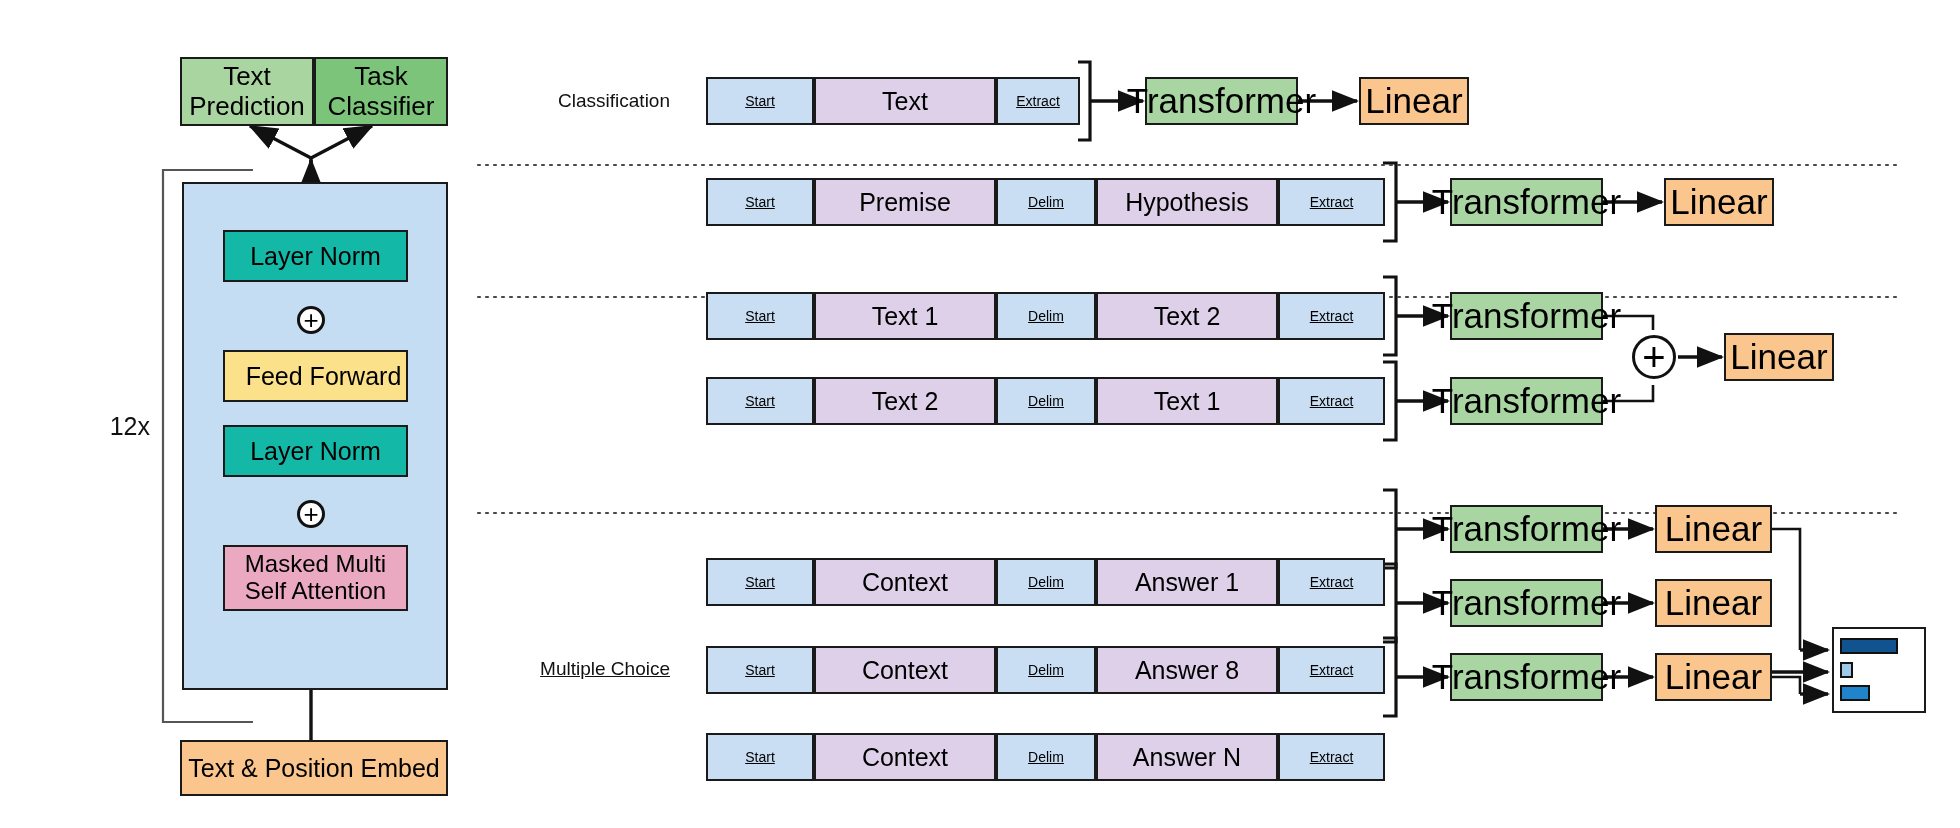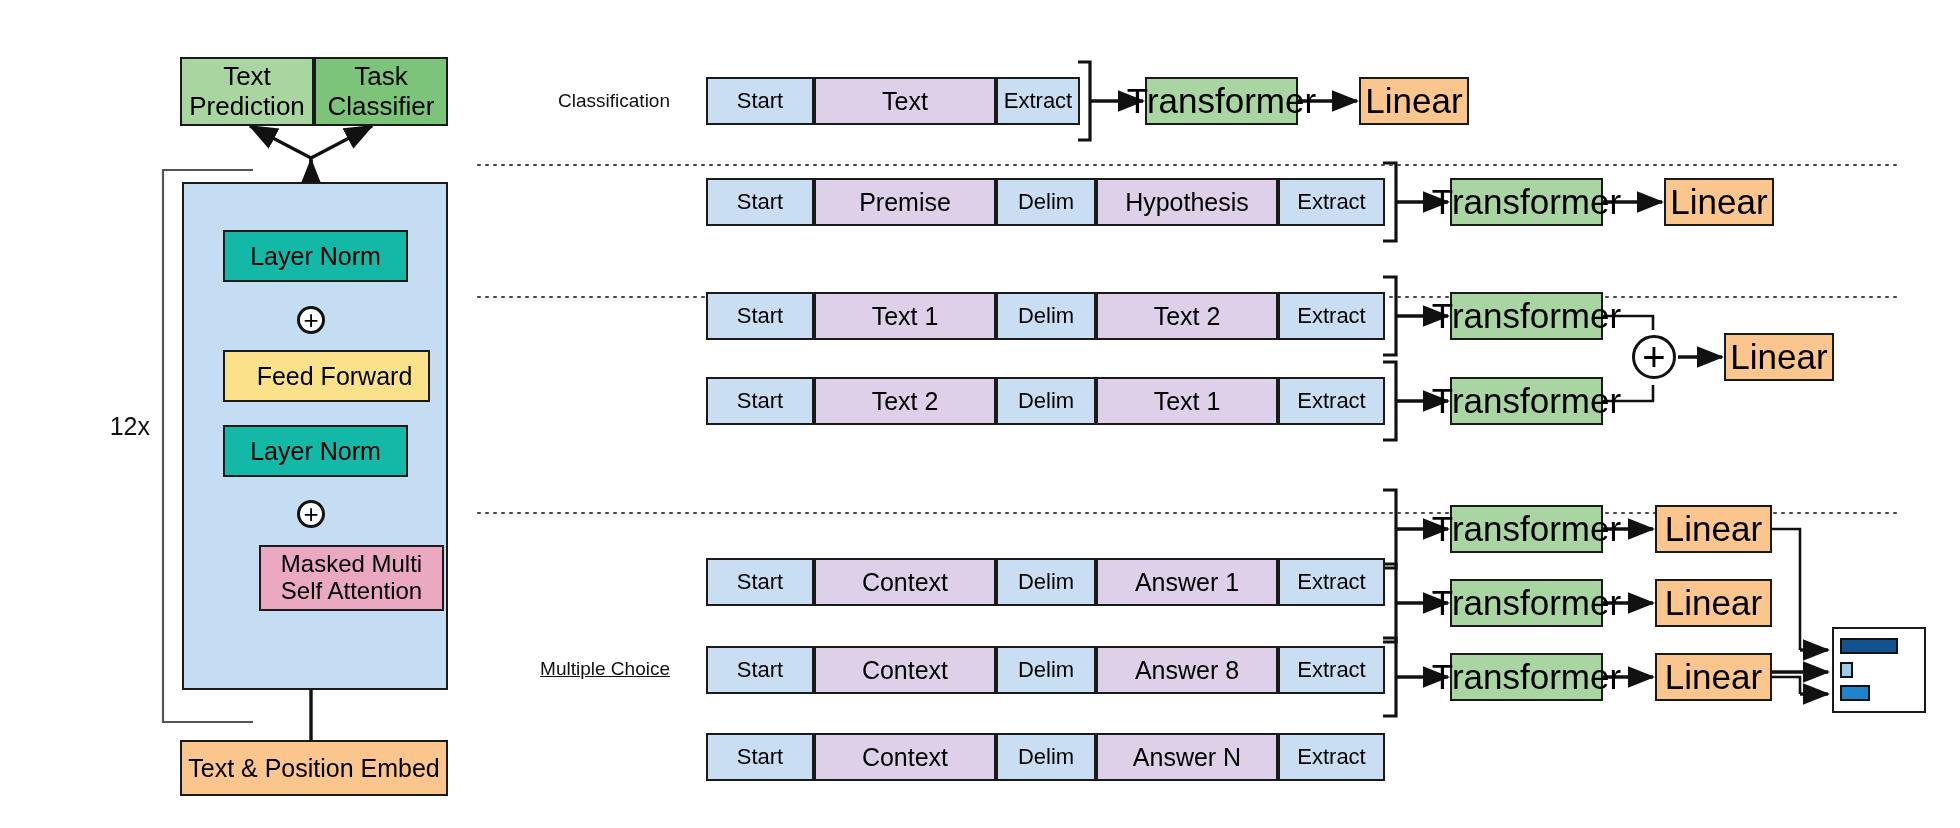--- a/index.html
+++ b/index.html
@@ -27,21 +27,21 @@
   .c-segpurple{background:#ddd0e8;}
   .c-white{background:#ffffff;}
 
   .lbl{position:absolute;display:flex;align-items:center;
        white-space:nowrap;color:#111;}
   .txt12x{font-size:25px;}
   .tasklabel{font-size:19px;justify-content:flex-end;}
 
   .f26{font-size:26px;}
   .f24{font-size:24px;}
-  .f22{font-size:22px;}
+  .f22{font-size:14px;text-decoration:underline;}
   .f27{font-size:35px;}
   .f25{font-size:25px;}
 
   .plus{position:absolute;box-sizing:border-box;border-radius:50%;
         border:3px solid #111;background:#fff;display:flex;
         align-items:center;justify-content:center;font-size:26px;
         line-height:1;font-weight:400;}
   .plus.big{border-width:3px;font-size:40px;}
 
   .bar{position:absolute;box-sizing:border-box;border:2px solid #111;}
@@ -145,33 +145,33 @@
   <div class="box c-blocklight" style="left:182px;top:182px;width:266px;height:508px;"></div>
 
   <div class="box c-purple f25" style="left:223px;top:230px;width:185px;height:52px;">
     <span>Layer Norm</span>
   </div>
 
   <div class="plus" style="left:297px;top:306px;width:28px;height:28px;">
     <span>+</span>
   </div>
 
-  <div class="box c-yellow f25" style="left:223px;top:350px;width:207px;height:52px;padding-left:16px;">
+  <div class="box c-yellow f25" style="left:223px;top:350px;width:185px;height:52px;padding-left:16px;">
     <span>Feed Forward</span>
   </div>
 
   <div class="box c-purple f25" style="left:223px;top:425px;width:185px;height:52px;">
     <span>Layer Norm</span>
   </div>
 
   <div class="plus" style="left:297px;top:500px;width:28px;height:28px;">
     <span>+</span>
   </div>
 
-  <div class="box c-pink f24" style="left:223px;top:545px;width:185px;height:66px;margin-left:36px;">
+  <div class="box c-pink f24" style="left:223px;top:545px;width:185px;height:66px;">
     <span>Masked Multi<br>Self Attention</span>
   </div>
 
   <div class="box c-orange f25" style="left:180px;top:740px;width:268px;height:56px;">
     <span>Text &amp; Position Embed</span>
   </div>
 
   <div class="lbl tasklabel" style="left:460px;top:85px;width:210px;height:32px;">Classification</div>
 
   <div class="seg c-segblue f22" style="left:706px;top:77px;width:108px;height:48px;">

